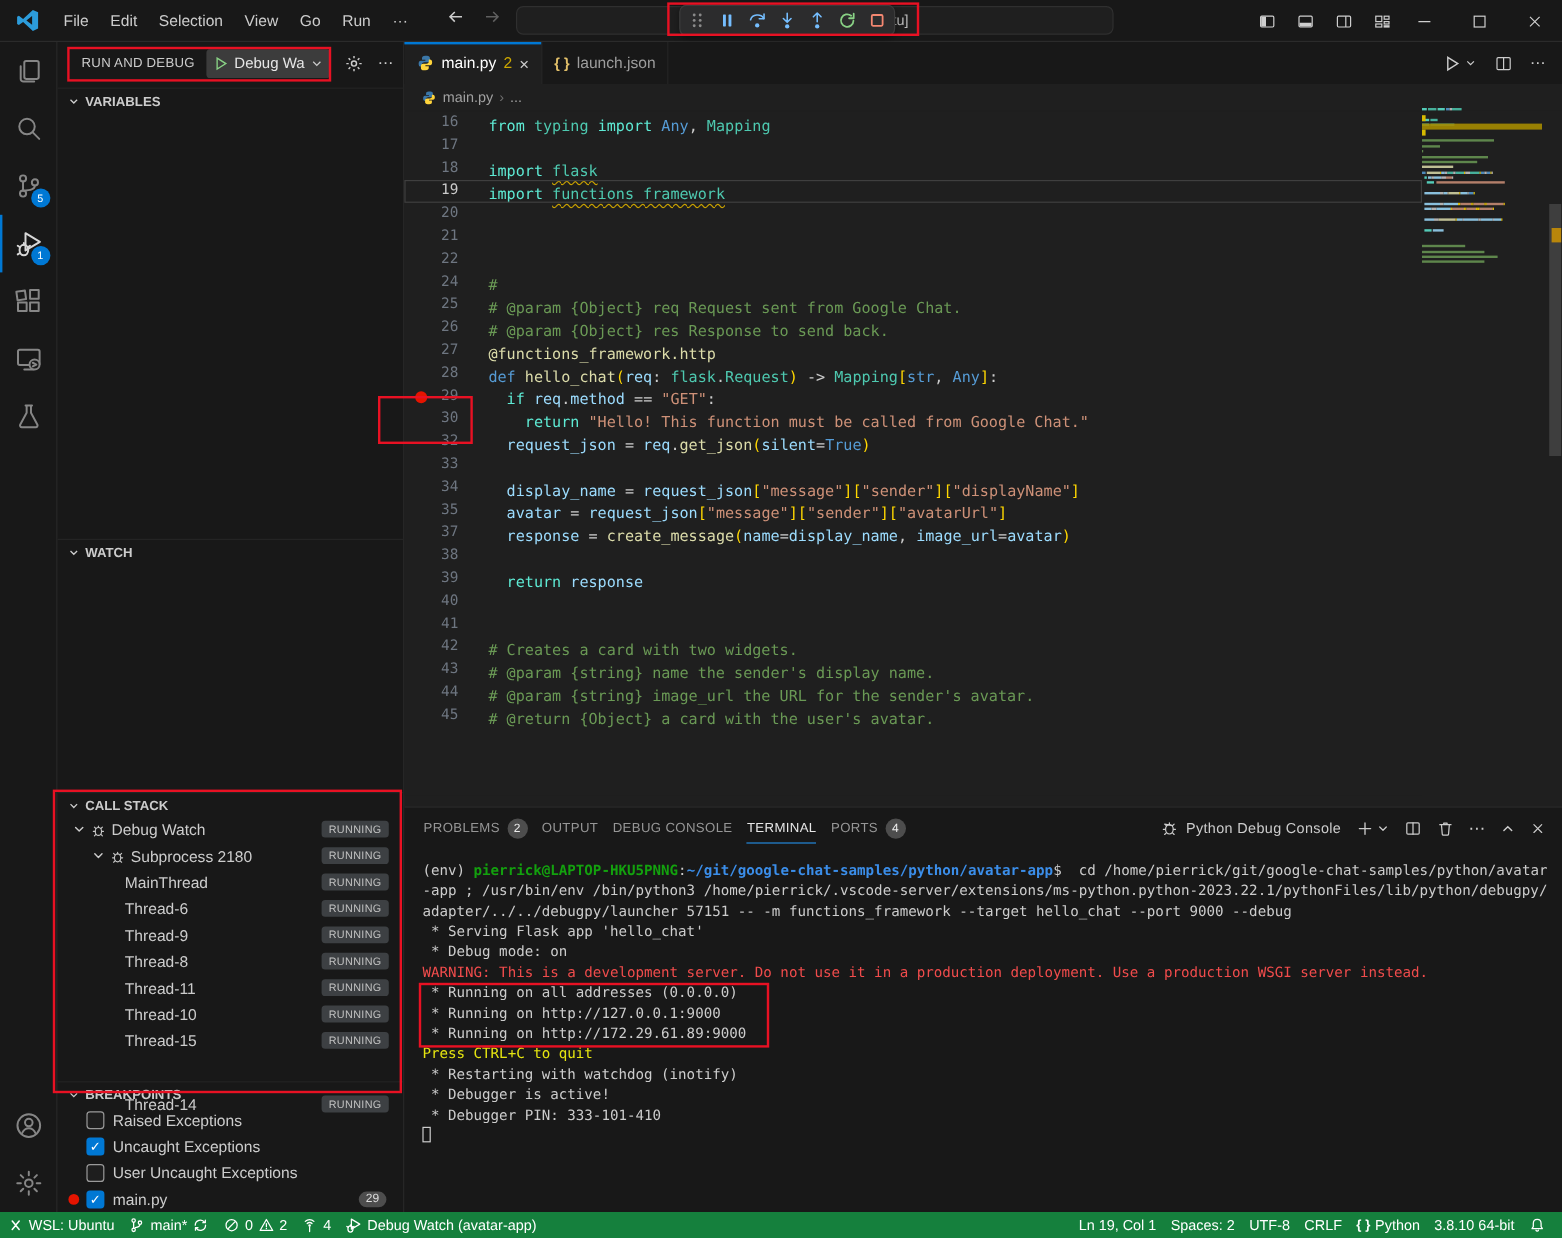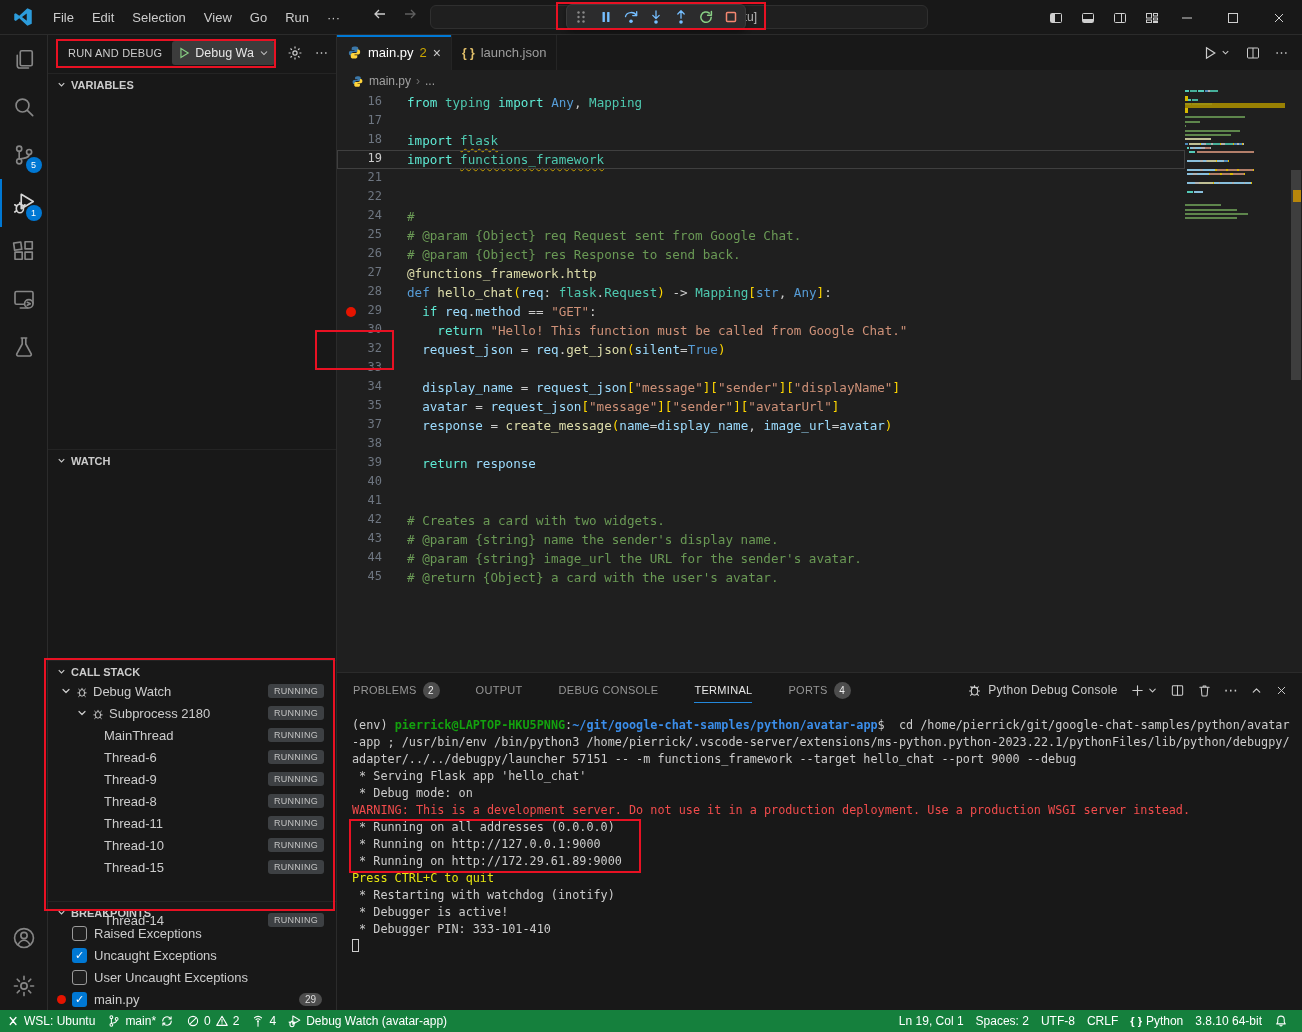--- a/index.html
+++ b/index.html
@@ -40,42 +40,42 @@
   .bp-badge{margin-left:auto;margin-right:14px;background:#4d4d4d;color:#ddd;font-size:10px;border-radius:9px;padding:1px 6px}
   
   #tabbar{left:337px;top:35px;width:965px;height:35px;background:#181818;display:flex}
   .tab{height:35px;display:flex;align-items:center;gap:6px;padding:0 10px;font-size:13px;border-right:1px solid #252525;position:relative;color:#9d9d9d}
   .tab.active{background:#1f1f1f;color:#fff}
   .tab.active:before{content:"";position:absolute;left:0;top:0;right:0;height:2px;background:#0078d4}
   .tab-badge{color:#cca700}
   #editor-actions{margin-left:auto;display:flex;align-items:center;gap:14px;padding-right:14px;color:#ccc}
   #breadcrumb{left:337px;top:70px;width:965px;height:22px;background:#1f1f1f;display:flex;align-items:center;gap:5px;padding-left:14px;font-size:12px;color:#a0a0a0}
   #code{left:337px;top:93px;width:848px;height:570px;background:#1f1f1f;font-family:"DejaVu Sans Mono",monospace;font-size:12.6px}
-  .code-row{height:19px;display:flex;align-items:center;position:relative;white-space:pre}
+  .code-row{height:19px;display:flex;align-items:flex-end;position:relative;white-space:pre}
   .code-row.cur{outline:1px solid #3f3f3f;outline-offset:-1px}
   .gut{width:63px;flex:0 0 63px;position:relative;height:19px}
   .gut .num{position:absolute;right:18px;top:1px;color:#6e7681;font-size:12px}
   .cur .gut .num{color:#ccc}
   .gut .dot{position:absolute;left:9px;top:4.5px;width:10px;height:10px;border-radius:50%;background:#e51400}
   .ct{padding-left:7px}
   .tk-p{color:#cccccc}.tk-k{color:#5eead4}.tk-b{color:#569CD6}.tk-t{color:#4EC9B0}
   .tk-f{color:#DCDCAA}.tk-v{color:#9CDCFE}.tk-s{color:#CE9178}.tk-c{color:#6A9955}.tk-g{color:#ffd700}
   .tk-w{text-decoration:underline wavy #c8a000 1px;text-underline-offset:3px}
   
   #minimap{left:1185px;top:90px;width:100px;height:145px;overflow:hidden}
   .mm-row{height:2px;margin-bottom:2.4px;white-space:nowrap;font-size:0}
   .mm-row b{display:inline-block;height:2px;opacity:.85}
   #mm-cursorline{left:1185px;top:103px;width:100px;height:5px;background:#a58b00;opacity:.9}
   .mm-change{left:1185px;width:3px;background:#d7ba00}
   #scrollbar{left:1290px;top:90px;width:12px;height:573px}
   #scroll-thumb{position:absolute;left:1px;top:80px;width:10px;height:210px;background:rgba(121,121,121,.35)}
   #overview-mark{position:absolute;left:3px;top:100px;width:8px;height:12px;background:#b8860b}
   
   #panel{left:337px;top:672px;width:965px;height:338px;background:#181818;border-top:1px solid #2b2b2b}
-  #panel-tabs{height:34px;display:flex;align-items:center;gap:36px;padding-left:16px;font-size:11px;color:#969696;letter-spacing:.3px}
+  #panel-tabs{height:34px;display:flex;align-items:center;gap:12px;padding-left:16px;font-size:11px;color:#969696;letter-spacing:.3px}
   .ptab{display:flex;align-items:center;gap:6px;height:34px;position:relative}
   .ptab.active{color:#e7e7e7}
   .ptab.active:after{content:"";position:absolute;left:0;right:0;bottom:4px;height:1.5px;background:#2488db}
   .p-badge{background:#4d4d4d;color:#eee;min-width:17px;height:17px;border-radius:9px;font-size:10px;display:flex;align-items:center;justify-content:center;padding:0 4px}
   #panel-actions{margin-left:auto;display:flex;align-items:center;gap:12px;padding-right:14px;color:#ccc;font-size:12px}
   #terminal{position:absolute;left:15px;top:44px;width:940px;font-family:"DejaVu Sans Mono",monospace;font-size:11.8px;line-height:17px;white-space:pre-wrap}
   .tm-p{color:#cccccc}.tm-g{color:#13a10e;font-weight:bold}.tm-b{color:#3b8eea;font-weight:bold}
   .tm-r{color:#f14c4c}.tm-y{color:#e5e510}
   .tm-cursor{display:inline-block;width:7px;height:13px;border:1px solid #ccc;vertical-align:-2px}
   
@@ -503,20 +503,21 @@
   <span>main.py</span>
   <span style="color:#6e6e6e">›</span>
   <span>...</span>
 </div>
 
 <div id="code" class="abs">
     <div class="code-row"><span class="gut"><span class="num">16</span></span><span class="ct"><span class="tk-k">from</span><span class="tk-p"> </span><span class="tk-t">typing</span><span class="tk-p"> </span><span class="tk-k">import</span><span class="tk-p"> </span><span class="tk-b">Any</span><span class="tk-p">, </span><span class="tk-t">Mapping</span></span></div>
     <div class="code-row"><span class="gut"><span class="num">17</span></span><span class="ct"></span></div>
     <div class="code-row"><span class="gut"><span class="num">18</span></span><span class="ct"><span class="tk-k">import</span><span class="tk-p"> </span><span class="tk-t tk-w">flask</span></span></div>
     <div class="code-row cur"><span class="gut"><span class="num">19</span></span><span class="ct"><span class="tk-k">import</span><span class="tk-p"> </span><span class="tk-t tk-w">functions_framework</span></span></div>
+    <div class="code-row"><span class="gut"><span class="num">20</span></span><span class="ct"></span></div>
     <div class="code-row"><span class="gut"><span class="num">21</span></span><span class="ct"></span></div>
     <div class="code-row"><span class="gut"><span class="num">22</span></span></div>
     <div class="code-row"><span class="gut"><span class="num">24</span></span><span class="ct"><span class="tk-c">#</span></span></div>
     <div class="code-row"><span class="gut"><span class="num">25</span></span><span class="ct"><span class="tk-c"># @param {Object} req Request sent from Google Chat.</span></span></div>
     <div class="code-row"><span class="gut"><span class="num">26</span></span><span class="ct"><span class="tk-c"># @param {Object} res Response to send back.</span></span></div>
     <div class="code-row"><span class="gut"><span class="num">27</span></span><span class="ct"><span class="tk-f">@functions_framework.http</span></span></div>
     <div class="code-row"><span class="gut"><span class="num">28</span></span><span class="ct"><span class="tk-b">def</span><span class="tk-p"> </span><span class="tk-f">hello_chat</span><span class="tk-g">(</span><span class="tk-v">req</span><span class="tk-p">: </span><span class="tk-t">flask</span><span class="tk-p">.</span><span class="tk-t">Request</span><span class="tk-g">)</span><span class="tk-p"> -&gt; </span><span class="tk-t">Mapping</span><span class="tk-g">[</span><span class="tk-b">str</span><span class="tk-p">, </span><span class="tk-b">Any</span><span class="tk-g">]</span><span class="tk-p">:</span></span></div>
     <div class="code-row"><span class="gut"><span class="dot"></span><span class="num">29</span></span><span class="ct"><span class="tk-p">  </span><span class="tk-k">if</span><span class="tk-p"> </span><span class="tk-v">req</span><span class="tk-p">.</span><span class="tk-v">method</span><span class="tk-p"> == </span><span class="tk-s">"GET"</span><span class="tk-p">:</span></span></div>
     <div class="code-row"><span class="gut"><span class="num">30</span></span><span class="ct"><span class="tk-p">    </span><span class="tk-k">return</span><span class="tk-p"> </span><span class="tk-s">"Hello! This function must be called from Google Chat."</span></span></div>
     <div class="code-row"><span class="gut"><span class="num">32</span></span><span class="ct"><span class="tk-p">  </span><span class="tk-v">request_json</span><span class="tk-p"> = </span><span class="tk-v">req</span><span class="tk-p">.</span><span class="tk-f">get_json</span><span class="tk-g">(</span><span class="tk-v">silent</span><span class="tk-p">=</span><span class="tk-b">True</span><span class="tk-g">)</span></span></div>

